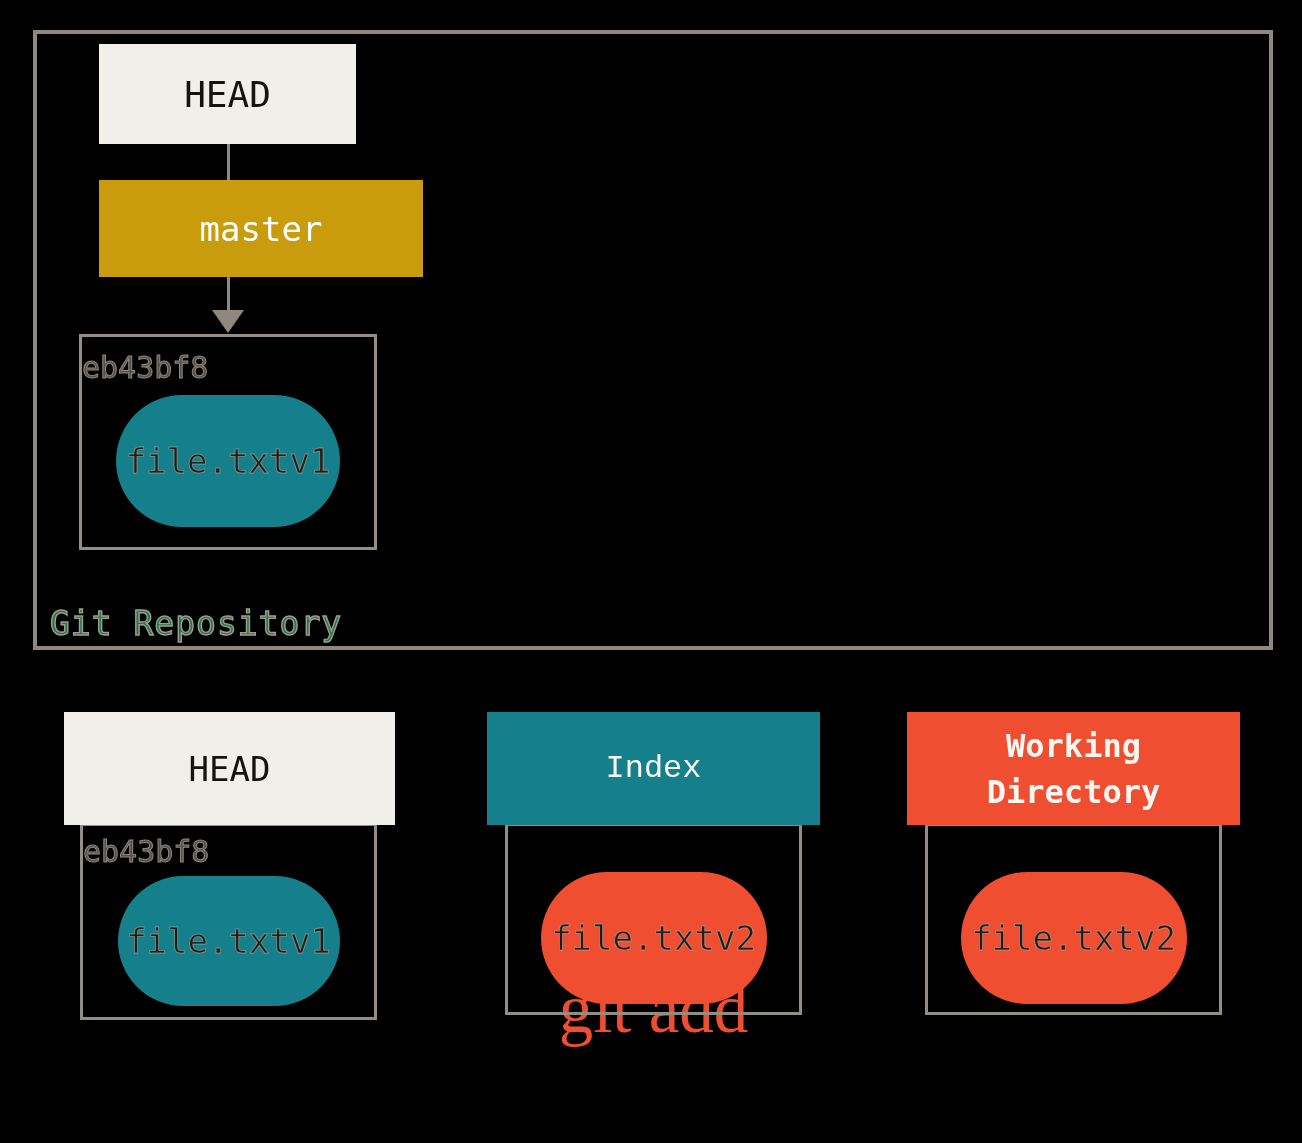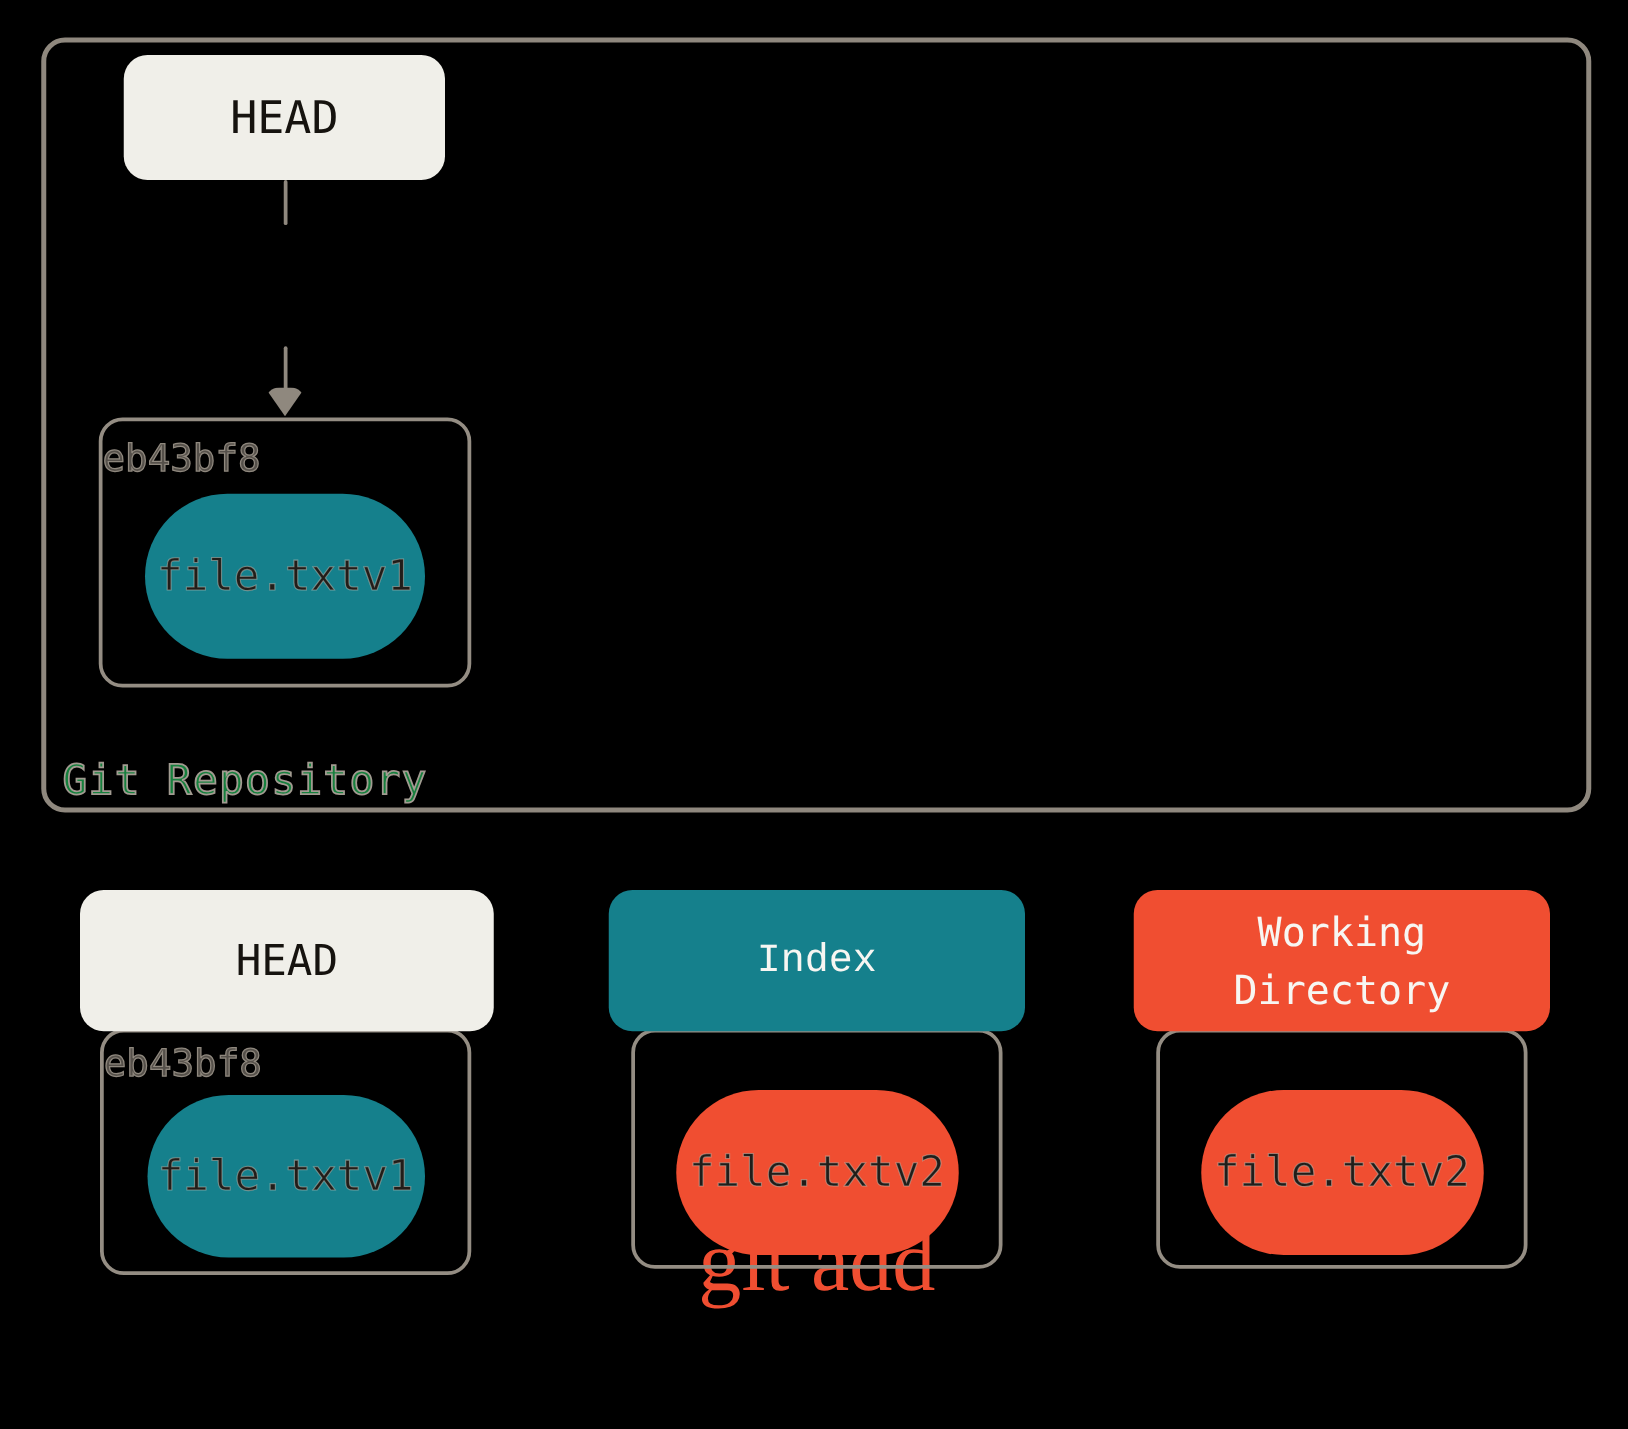--- a/index.html
+++ b/index.html
@@ -1,21 +1,21 @@
 <!DOCTYPE html>
 <html><head>
 <meta charset="utf-8">
 <style>
   html, body { margin:0; padding:0; background:#000; }
   .stage {
     position:relative; width:1302px; height:1143px; background:#000;
     font-family:"DejaVu Sans Mono","Liberation Mono",monospace;
     overflow:hidden;
   }
-  .abs { position:absolute; box-sizing:border-box;border-radius:19px; }
+  .abs { position:absolute; box-sizing:border-box; }
 
   
   .repo-outline { left:33px; top:30px; width:1240px; height:620px; border:4px solid #8f887e; }
   .repo-label {
     left:50px; top:604px; font-size:33px; line-height:40px;
     color:#15803d; -webkit-text-stroke:1.4px #a29b91; letter-spacing:1px;
   }
   .ref-box {
     display:flex; align-items:center; justify-content:center;
     text-align:center;
@@ -45,21 +45,21 @@
   .blob.orange { background:#f04e31; width:226px; height:132px; }
 
   
   .area-header {
     top:712px; height:113px; z-index:2;
     display:flex; align-items:center; justify-content:center;
     text-align:center; font-size:32px; line-height:46px; padding:0 10px;
   }
   .hdr-cream  { left:64px;  width:331px; background:#f0efe9; color:#16130f; font-size:34px; }
   .hdr-teal   { left:487px; width:333px; background:#15808c; color:#f7f6f2;font-family:Liberation Mono, monospace; }
-  .hdr-orange { left:907px; width:333px; background:#f04e31; color:#f7f6f2; }
+  .hdr-orange { left:907px; width:333px; background:#f04e31; color:#f7f6f2;font-weight:bold; }
   .area-body { top:823px; width:297px; border:3px solid #948d83; z-index:1; }
   .body-head  { left:80px;  height:197px; }
   .body-index { left:505px; height:192px; }
   .body-work  { left:925px; height:192px; }
   .body-head .hash { margin-top:8px; line-height:36px; }
   .body-head .blob { margin-top:6px; width:222px; height:130px; }
   .body-index .blob, .body-work .blob { margin-top:46px; }
 
   
   .command {
@@ -74,20 +74,23 @@
 
   <div class="abs repo-outline"></div>
   <div class="abs repo-label">Git Repository</div>
 
   <div class="abs ref-box head-top">
     <span>HEAD</span>
   </div>
 
   <div class="abs vline line-head-master"></div>
 
+  <div class="abs ref-box master-box">
+    <span>master</span>
+  </div>
 
   <div class="abs vline line-master-commit"></div>
   <div class="abs arrowhead"></div>
 
   <div class="abs commit-box">
     <span class="hash">eb43bf8</span>
     <div class="blob teal">
       <span>file.txt</span>
       <span>v1</span>
     </div>

